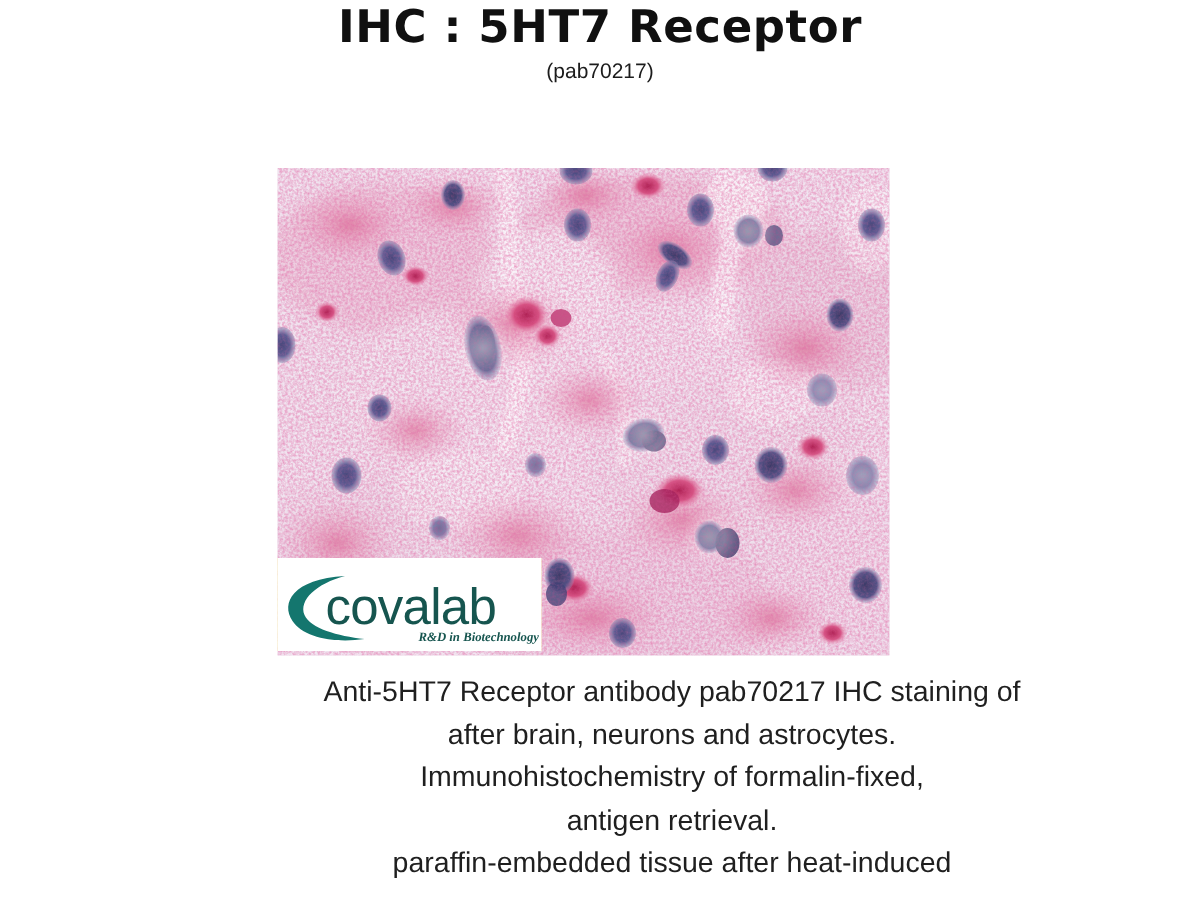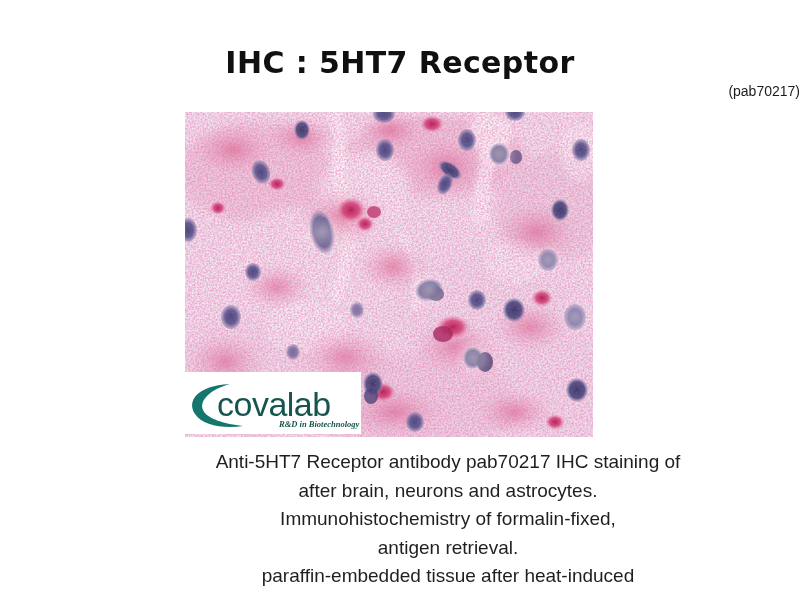--- a/index.html
+++ b/index.html
@@ -15,38 +15,36 @@
     color: #1a1a1a;
     position: relative;
   }
 
   
   .title-block {
     width: 100%;
     text-align: center;
     padding-top: 0;
     box-sizing: border-box;
-    margin-top: 44px;
   }
   .title-line {
     font-family: "DejaVu Sans", sans-serif;
     font-weight: bold;
     font-size: 30px;
     line-height: 37px;
     letter-spacing: 0.4px;
     color: #101010;
     white-space: nowrap;
   }
   .subtitle-line {
     font-family: "Liberation Sans", sans-serif;
     font-size: 14px;
     line-height: 18px;
     color: #1c1c1c;
     margin-top: 1px;
-    text-align: right;
   }
 
   
   .figure-wrap {
     position: absolute;
     left: 185px;
     top: 112px;
     width: 408px;
     height: 325px;
   }

